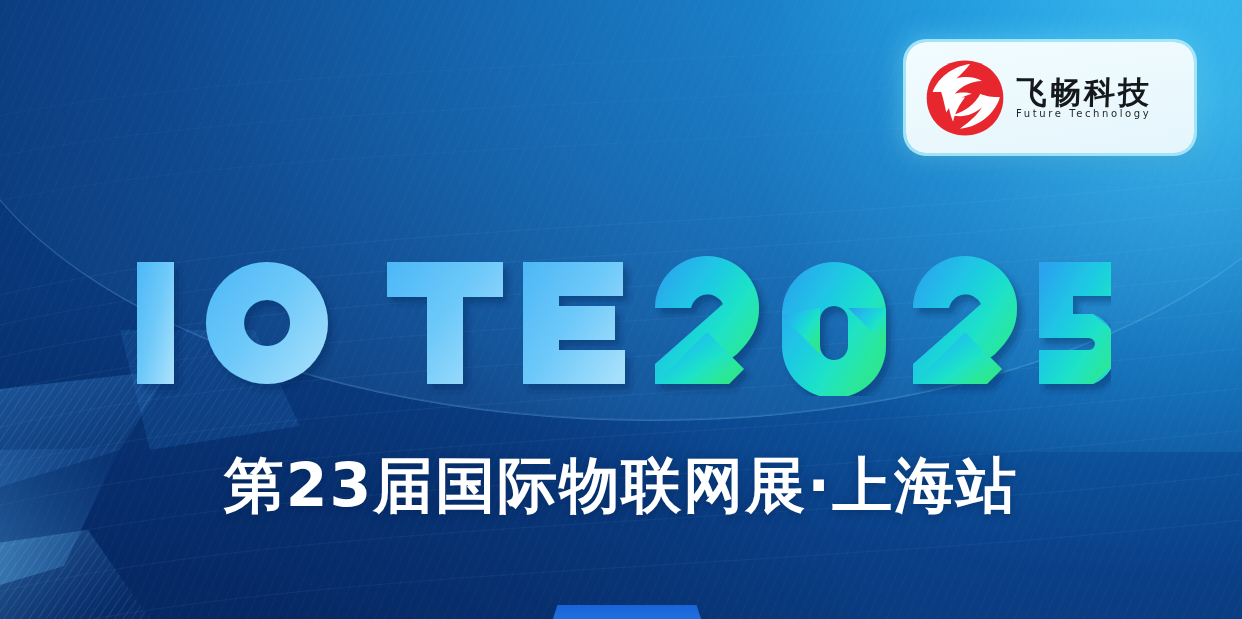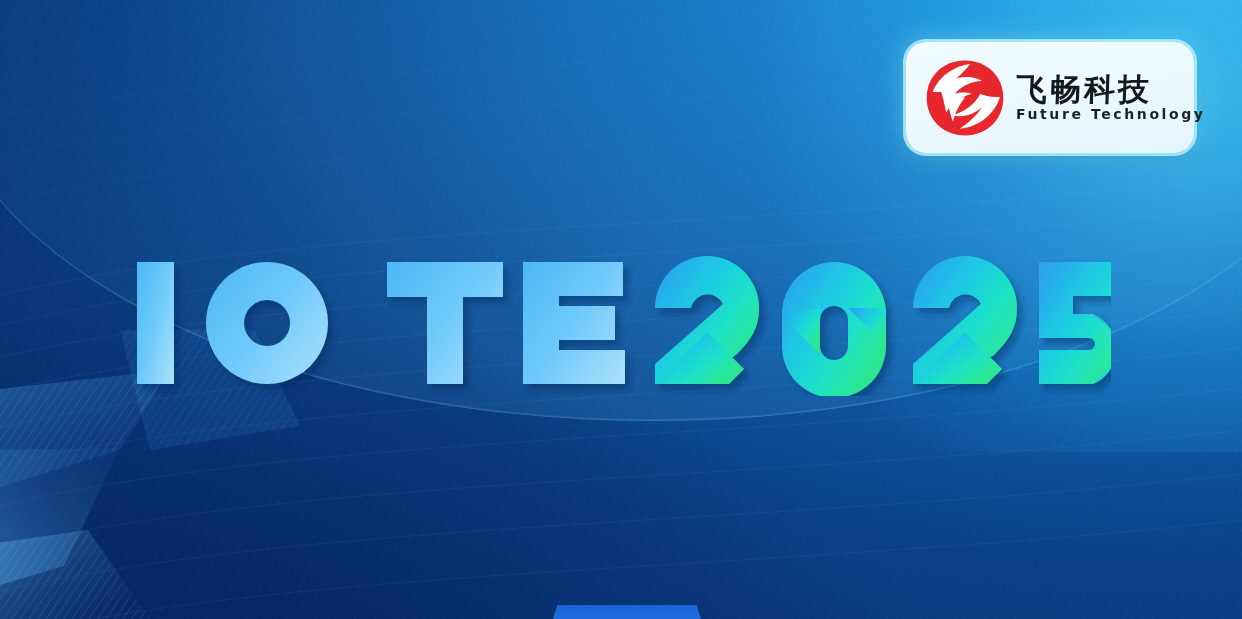--- a/index.html
+++ b/index.html
@@ -141,22 +141,22 @@
     font-size: 31px;
     font-weight: 700;
     color: #15191c;
     letter-spacing: 3px;
     line-height: 1.05;
     white-space: nowrap;
     transform: skewX(-2deg);
   }
   .logo-en {
     font-family: "DejaVu Sans", sans-serif;
-    font-size: 14px;
-    font-weight: 700;
+    font-size: 10px;
+    font-weight: 400;
     color: #1d2226;
     letter-spacing: 2.6px;
     white-space: nowrap;
   }
 
   
   .headline {
     position: absolute;
     left: 0;
     right: 0;
@@ -300,20 +300,21 @@
 
         <path d="M782 62 A52 52 0 0 1 886 62 C886 82 878 94 864 108 L824 138 H889 V138 H782 L782 118 L850 58 A17 17 0 0 0 818 62 Z"></path>
         <path d="M782 138 L834 86 L871 123 L856 138 Z"></path>
 
         <path d="M908 16 H1000 V50 H942 V68 H962 A38 38 0 0 1 962 138 H908 V104 H958 A6 6 0 0 0 958 92 H908 Z"></path>
         <path d="M962 68 A38 38 0 0 1 962 138 L1000 100 Z"></path>
       </g>
     </svg>
   </div>
 
+  <div class="subtitle">第23届国际物联网展·上海站</div>
 
   <div class="logo-badge">
     <span class="logo-mark">
       <svg viewBox="0 0 100 94" xmlns="http://www.w3.org/2000/svg">
         <path fill="#e8262d" d="
           M50 3
           C76 3 95 22 95 47
           C95 72 76 91 50 91
           C24 91 5 72 5 47
           C5 22 24 3 50 3 Z"></path>

